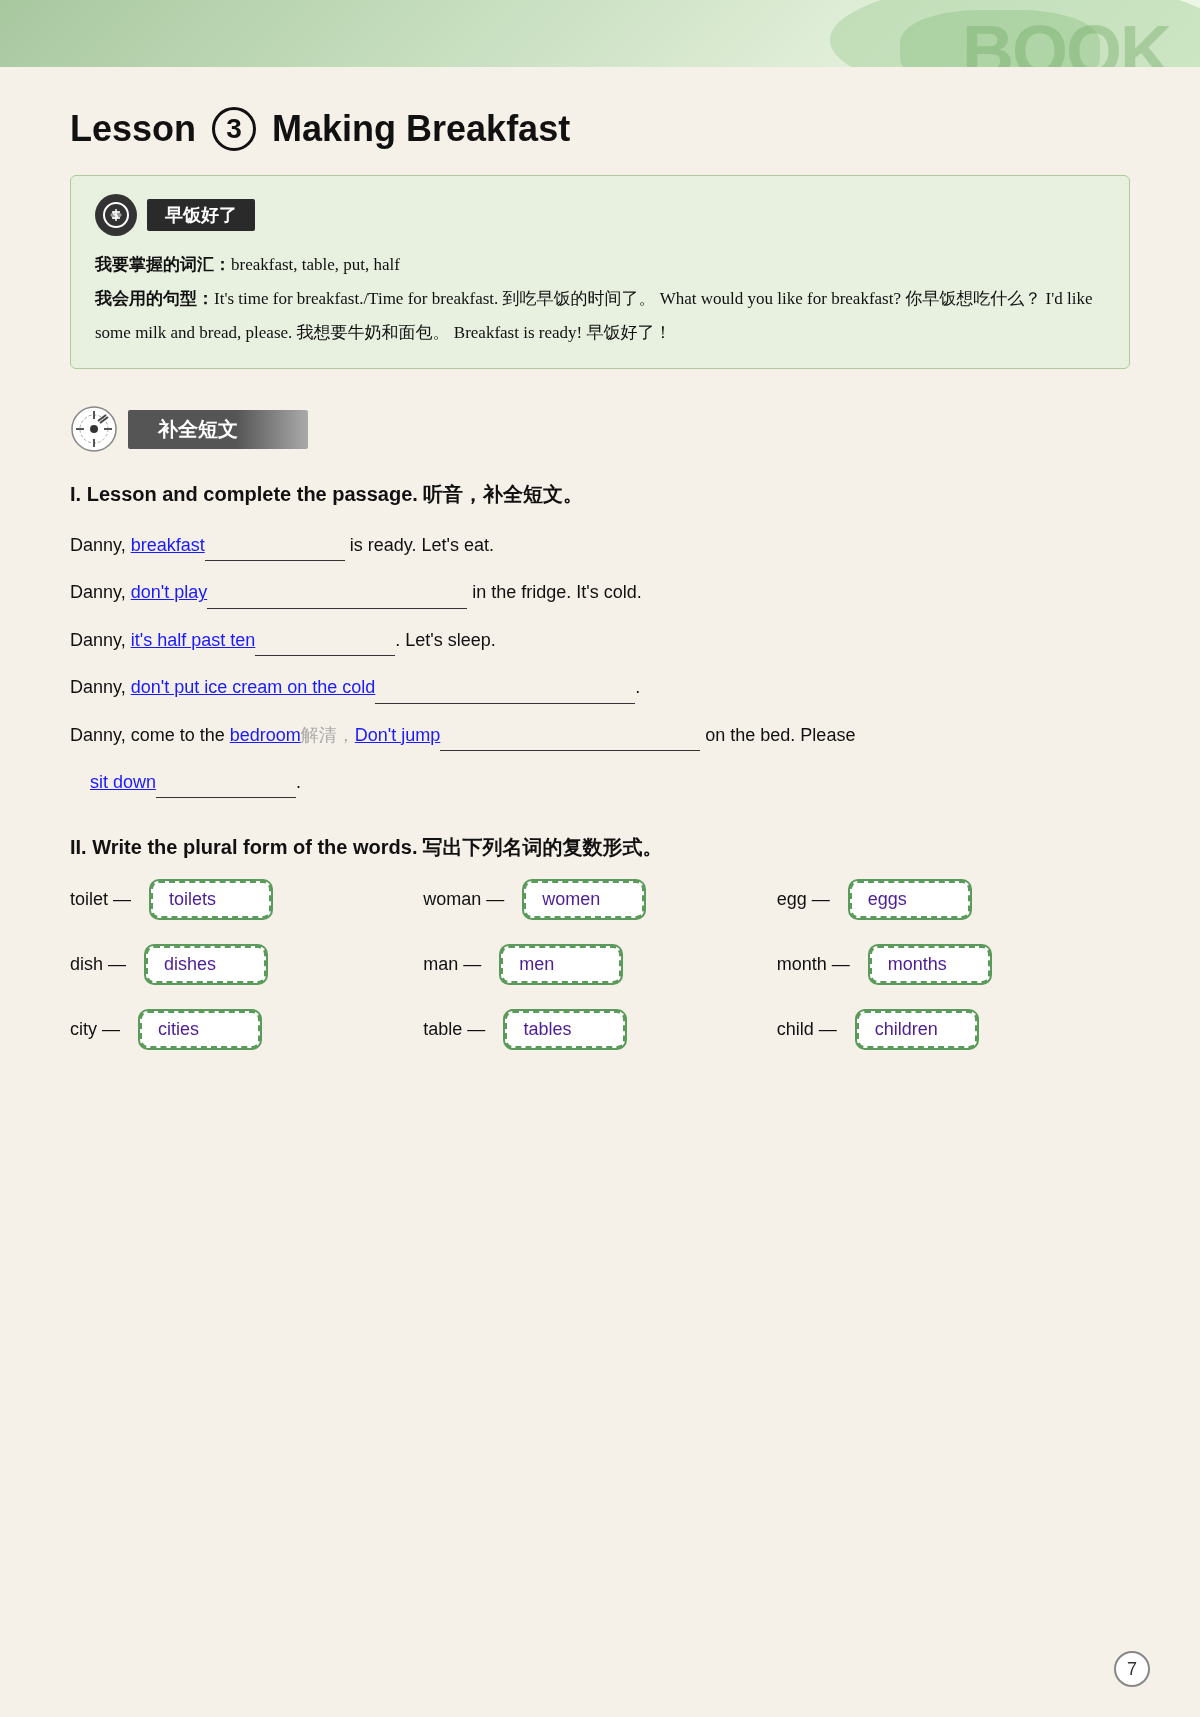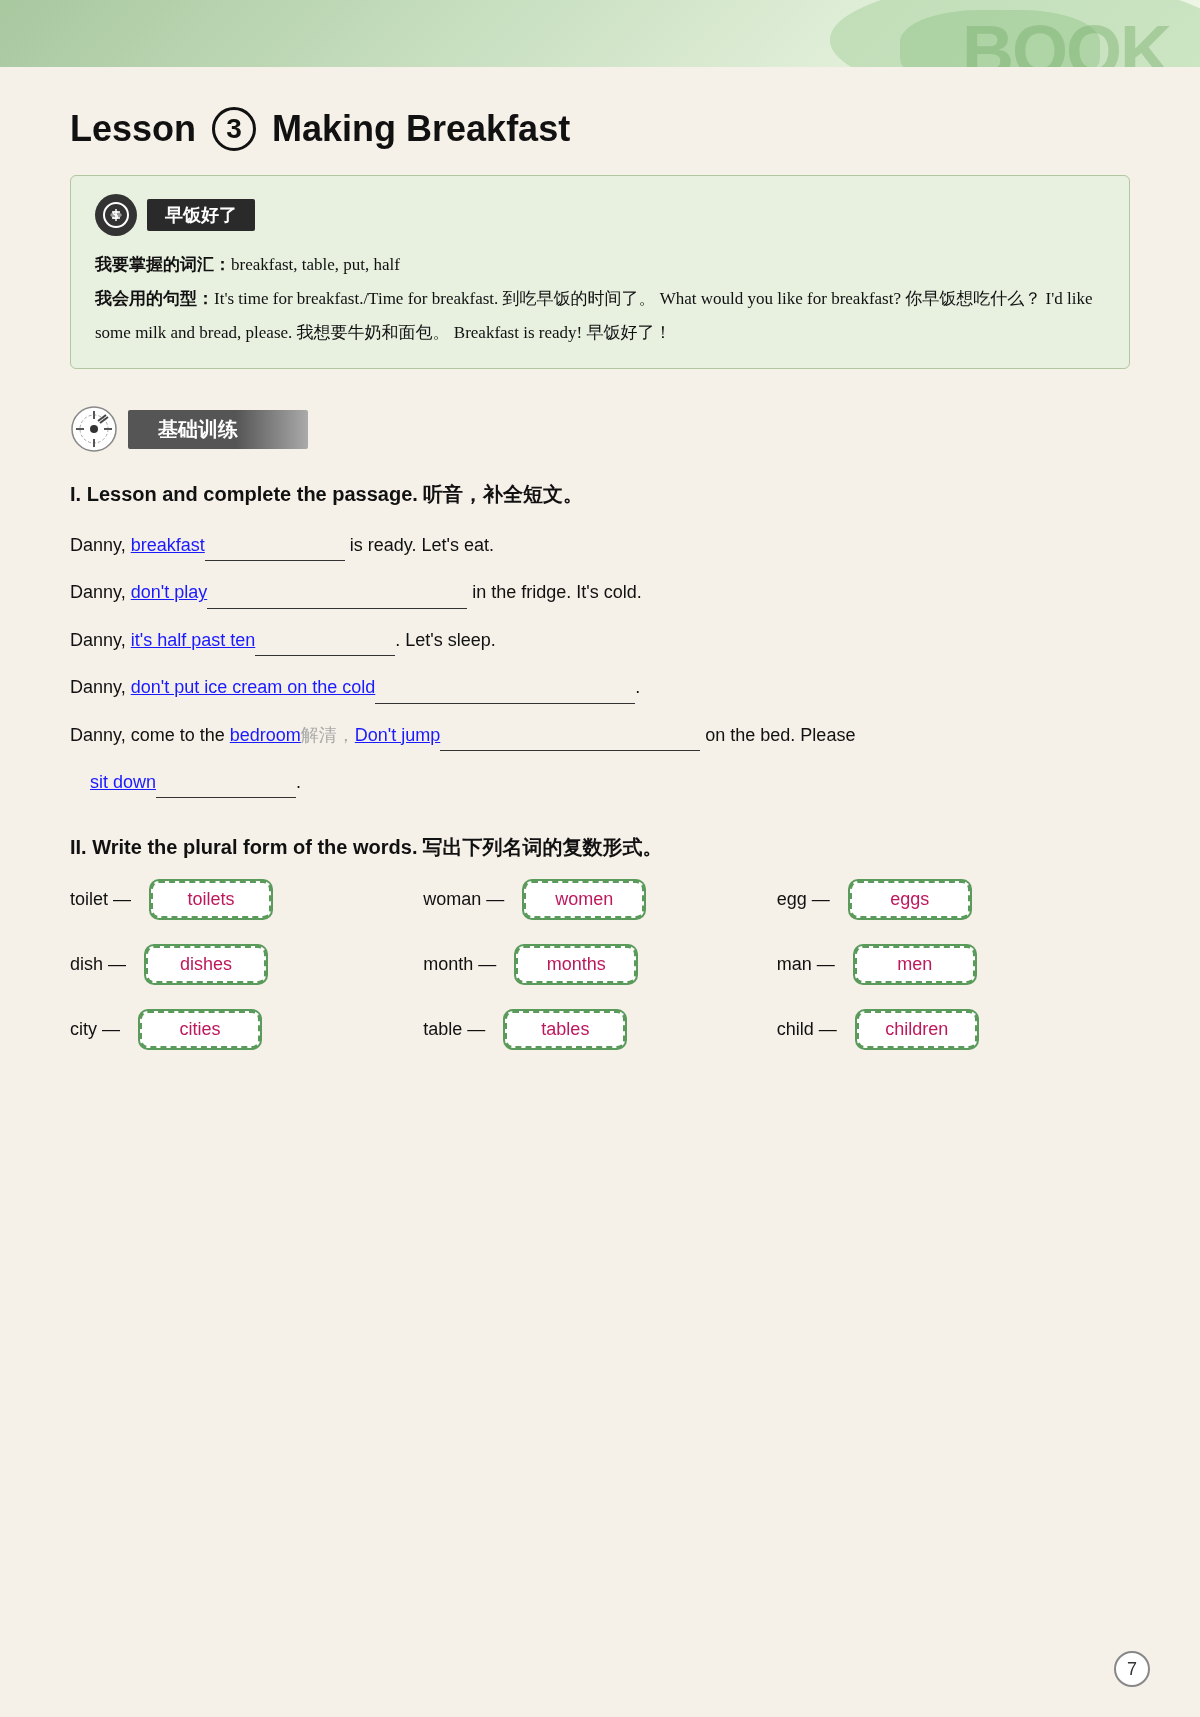--- a/index.html
+++ b/index.html
@@ -218,23 +218,22 @@
       font-size: 18px;
       color: #111;
       font-family: Arial, sans-serif;
       white-space: nowrap;
     }
     .answer-box {
       border: 2px solid #5a9a5a;
       border-radius: 8px;
       padding: 6px 16px;
       min-width: 120px;
-      text-align: center;
-      font-size: 18px;
-      color: #be185d;
+      font-size: 18px;
+      color: #4c1d95;
       font-family: Arial, sans-serif;
       background: white;
       
       box-shadow: 0 0 0 2px #5a9a5a;
       border-style: dashed;
     }
 
     
     .page-num {
       position: absolute;
@@ -294,21 +293,21 @@
         <line x1="24" y1="6" x2="24" y2="14" stroke="#555" stroke-width="2"></line>
         <line x1="24" y1="34" x2="24" y2="42" stroke="#555" stroke-width="2"></line>
         <line x1="6" y1="24" x2="14" y2="24" stroke="#555" stroke-width="2"></line>
         <line x1="34" y1="24" x2="42" y2="24" stroke="#555" stroke-width="2"></line>
         <circle cx="24" cy="24" r="4" fill="#333"></circle>
 
         <line x1="28" y1="16" x2="36" y2="10" stroke="#444" stroke-width="2"></line>
         <line x1="30" y1="18" x2="38" y2="12" stroke="#444" stroke-width="2"></line>
       </svg>
     </div>
-    <div class="train-title-box">基础训练</div>
+    <div class="train-title-box">补全短文</div>
   </div>
 
   <div class="passage-section">
     <div class="section-header">
       <span>I. Lesson and complete the passage.</span><span class="chinese"> 听音，补全短文。</span>
     </div>
 
     <div class="passage-line">
       Danny, <span class="filled">breakfast</span><span class="underline-blank">&nbsp;</span> is ready. Let's eat.
     </div>
@@ -352,27 +351,27 @@
         <span class="answer-box">eggs</span>
       </div>
     </div>
 
     <div class="plural-row">
       <div class="plural-item">
         <span class="word-label">dish —</span>
         <span class="answer-box">dishes</span>
       </div>
       <div class="plural-item">
+        <span class="word-label">man —</span>
+        <span class="answer-box">men</span>
+      </div>
+      <div class="plural-item">
         <span class="word-label">month —</span>
         <span class="answer-box">months</span>
       </div>
-      <div class="plural-item">
-        <span class="word-label">man —</span>
-        <span class="answer-box">men</span>
-      </div>
     </div>
 
     <div class="plural-row">
       <div class="plural-item">
         <span class="word-label">city —</span>
         <span class="answer-box">cities</span>
       </div>
       <div class="plural-item">
         <span class="word-label">table —</span>
         <span class="answer-box">tables</span>

